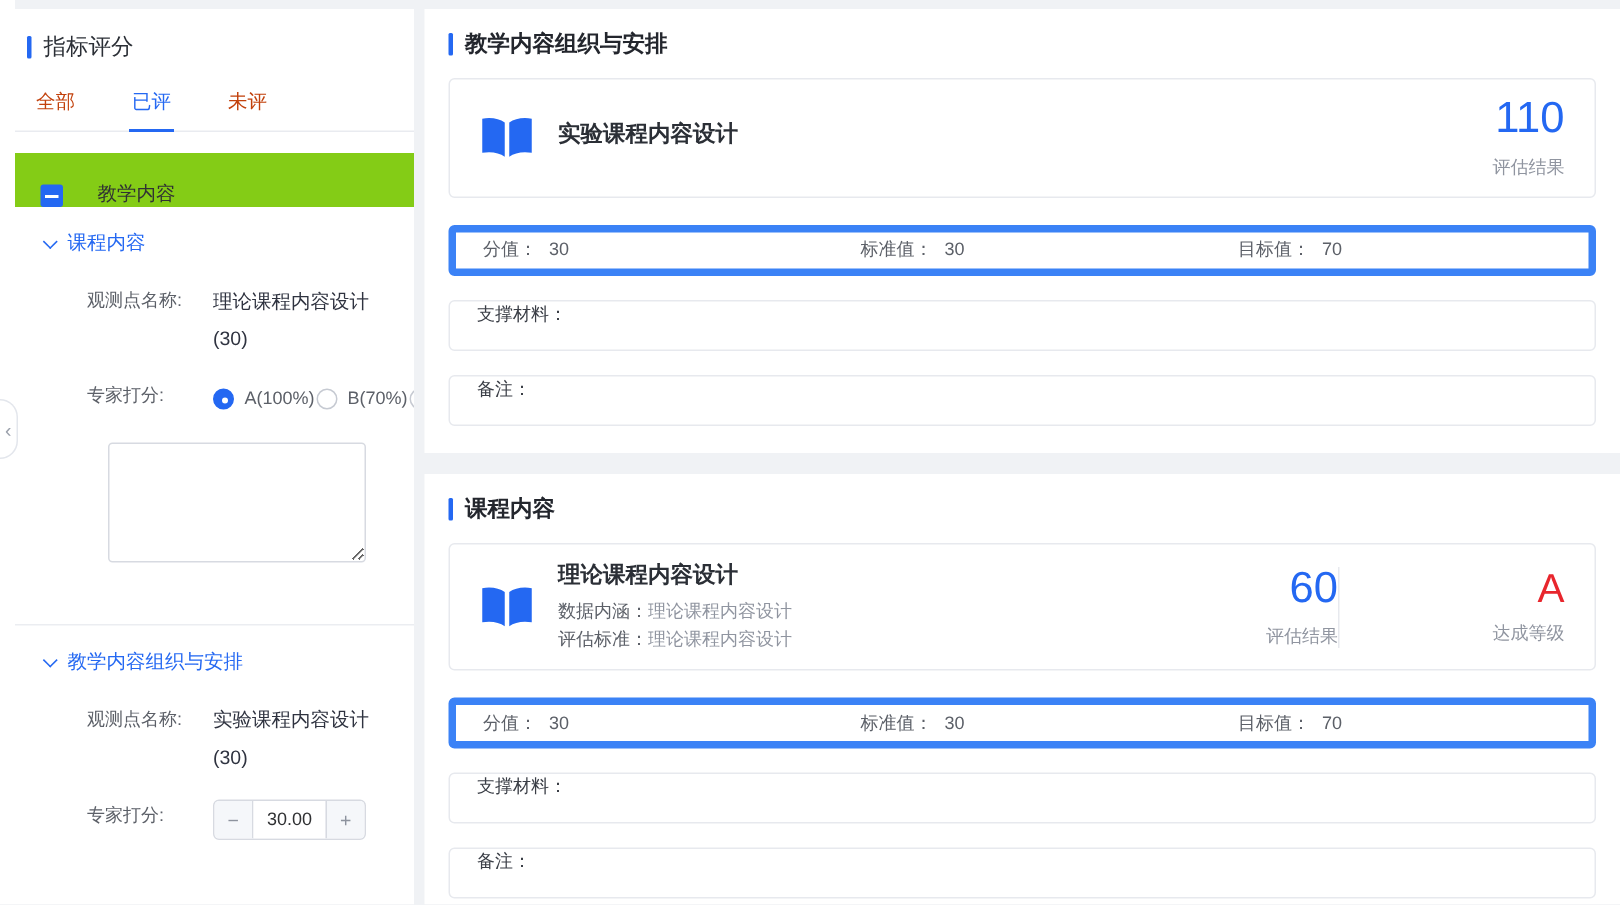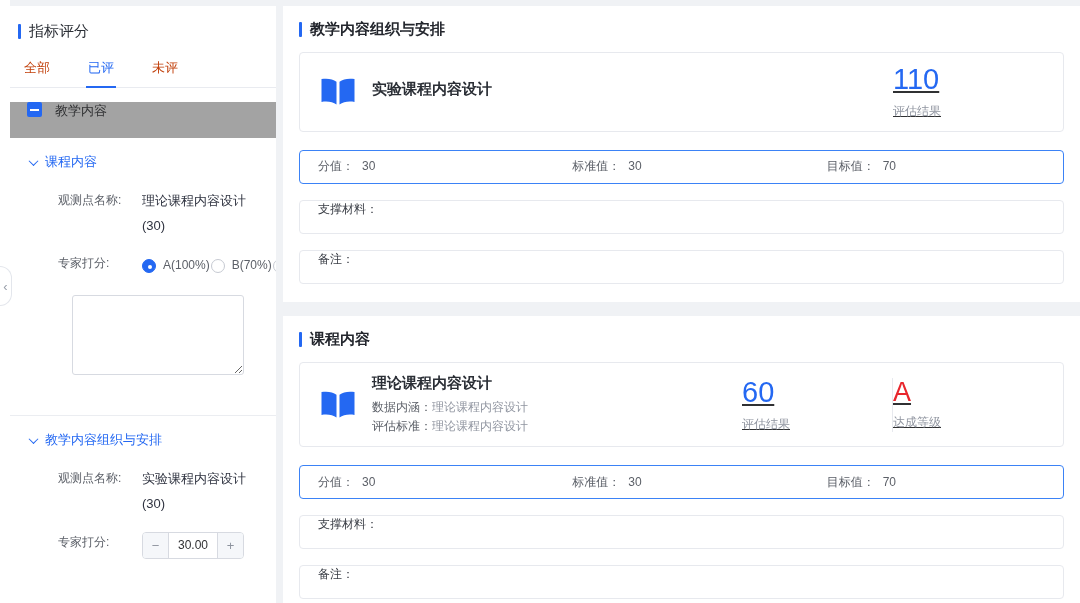--- a/index.html
+++ b/index.html
@@ -19,22 +19,22 @@
   }
 
   
   .sidebar{ position:absolute; left:10px; top:6px; width:266px; bottom:0; background:#fff; overflow:hidden; }
   .sb-title{ display:flex; align-items:center; gap:8px; padding:16px 0 0 8px;
     font-size:15px; font-weight:normal; color:#2b2f36; }
   .accent-bar{ width:3px; height:15px; background:var(--accent); border-radius:1px; flex:none; }
   .tabs{ display:flex; gap:34px; padding-left:12px; margin-top:14px; border-bottom:1px solid #e9ebf0; }
   .tab{ font-size:13px; color:#c2410c; padding:4px 2px 9px; cursor:pointer; }
   .tab.active{ color:var(--accent); border-bottom:2px solid var(--accent); margin-bottom:-1px; }
-  .group-row{ margin-top:14px; height:36px; background:#a3a3a3; display:flex; align-items:flex-start;
-    gap:13px; padding-left:17px; font-size:13px; color:#303133; cursor:pointer; }
+  .group-row{ margin-top:14px; height:36px; background:#84cc16; display:flex; align-items:flex-end;
+    gap:23px; padding-left:17px; font-size:13px; color:#303133; cursor:pointer; }
   .chk{ width:15px; height:15px; background:var(--accent); border-radius:2px; position:relative; flex:none; }
   .chk::after{ content:""; position:absolute; left:3px; top:6.5px; width:9px; height:2px; background:#fff; }
   .tree-item{ margin:15px 0 0 20px; display:flex; align-items:center; gap:8px;
     font-size:13px; color:var(--accent); cursor:pointer; }
   .chev{ width:7px; height:7px; border-right:1.5px solid var(--accent); border-bottom:1.5px solid var(--accent);
     transform:rotate(45deg) translate(-1px,-1px); flex:none; }
   .form{ margin-top:18px; padding:0 22px 0 48px; }
   .frow{ display:flex; margin-bottom:14px; }
   .flabel{ width:84px; flex:none; font-size:12px; color:#5c6068; padding-top:3px; }
   .fvalue{ font-size:13px; color:#2f3340; line-height:1.9; }
@@ -59,26 +59,26 @@
   .panel-1{ height:296px; flex:none; }
   .panel-2{ flex:1; }
   .sec-title{ display:flex; align-items:center; gap:8px; font-size:15px; font-weight:bold; color:#23262d; }
   .card{ margin-top:13px; border:1px solid #e7e9ee; border-radius:4px; display:flex; align-items:center; padding:11px 20px; }
   .book-icon{ width:36px; color:var(--accent); margin-right:16px; flex:none; display:flex; }
   .card-name{ font-size:15px; font-weight:bold; color:#2b2f36; margin-bottom:5px; }
   .card-row{ font-size:12px; line-height:1.55; }
   .card-row .cl{ color:#5c6068; }
   .card-row .cv{ color:#9095a0; }
   .result-wrap{ margin-left:auto; display:flex; align-items:center; }
-  .result{ width:150px; text-align:left;text-decoration:underline; }
+  .result{ width:150px; text-align:right; }
   .result-num{ font-size:29px; color:var(--accent); line-height:1.1; }
   .result-num.red{ color:var(--red); font-size:27px; }
   .result-label{ font-size:12px; color:#9095a0; margin-top:7px; }
   .v-div{ width:1px; height:54px; background:#e7e9ee; flex:none; }
-  .stats{ margin-top:18px; border:1px solid #3b82f6; border-radius:4px; height:34px; display:flex; align-items:center; }
+  .stats{ margin-top:18px; border:5px solid #3b82f6; border-radius:4px; height:34px; display:flex; align-items:center; }
   .stat{ flex:1; padding-left:18px; font-size:12px; color:#5c6068; }
   .stat .sv{ margin-left:8px; }
   .line-box{ margin-top:16px; border:1px solid #e7e9ee; border-radius:4px; min-height:34px;
     display:flex; padding-left:18px; font-size:12px; color:#3a3e46; }
 </style>
 </head>
 <body>
 
 <div class="left-strip"></div>
 <div class="collapse-handle">

